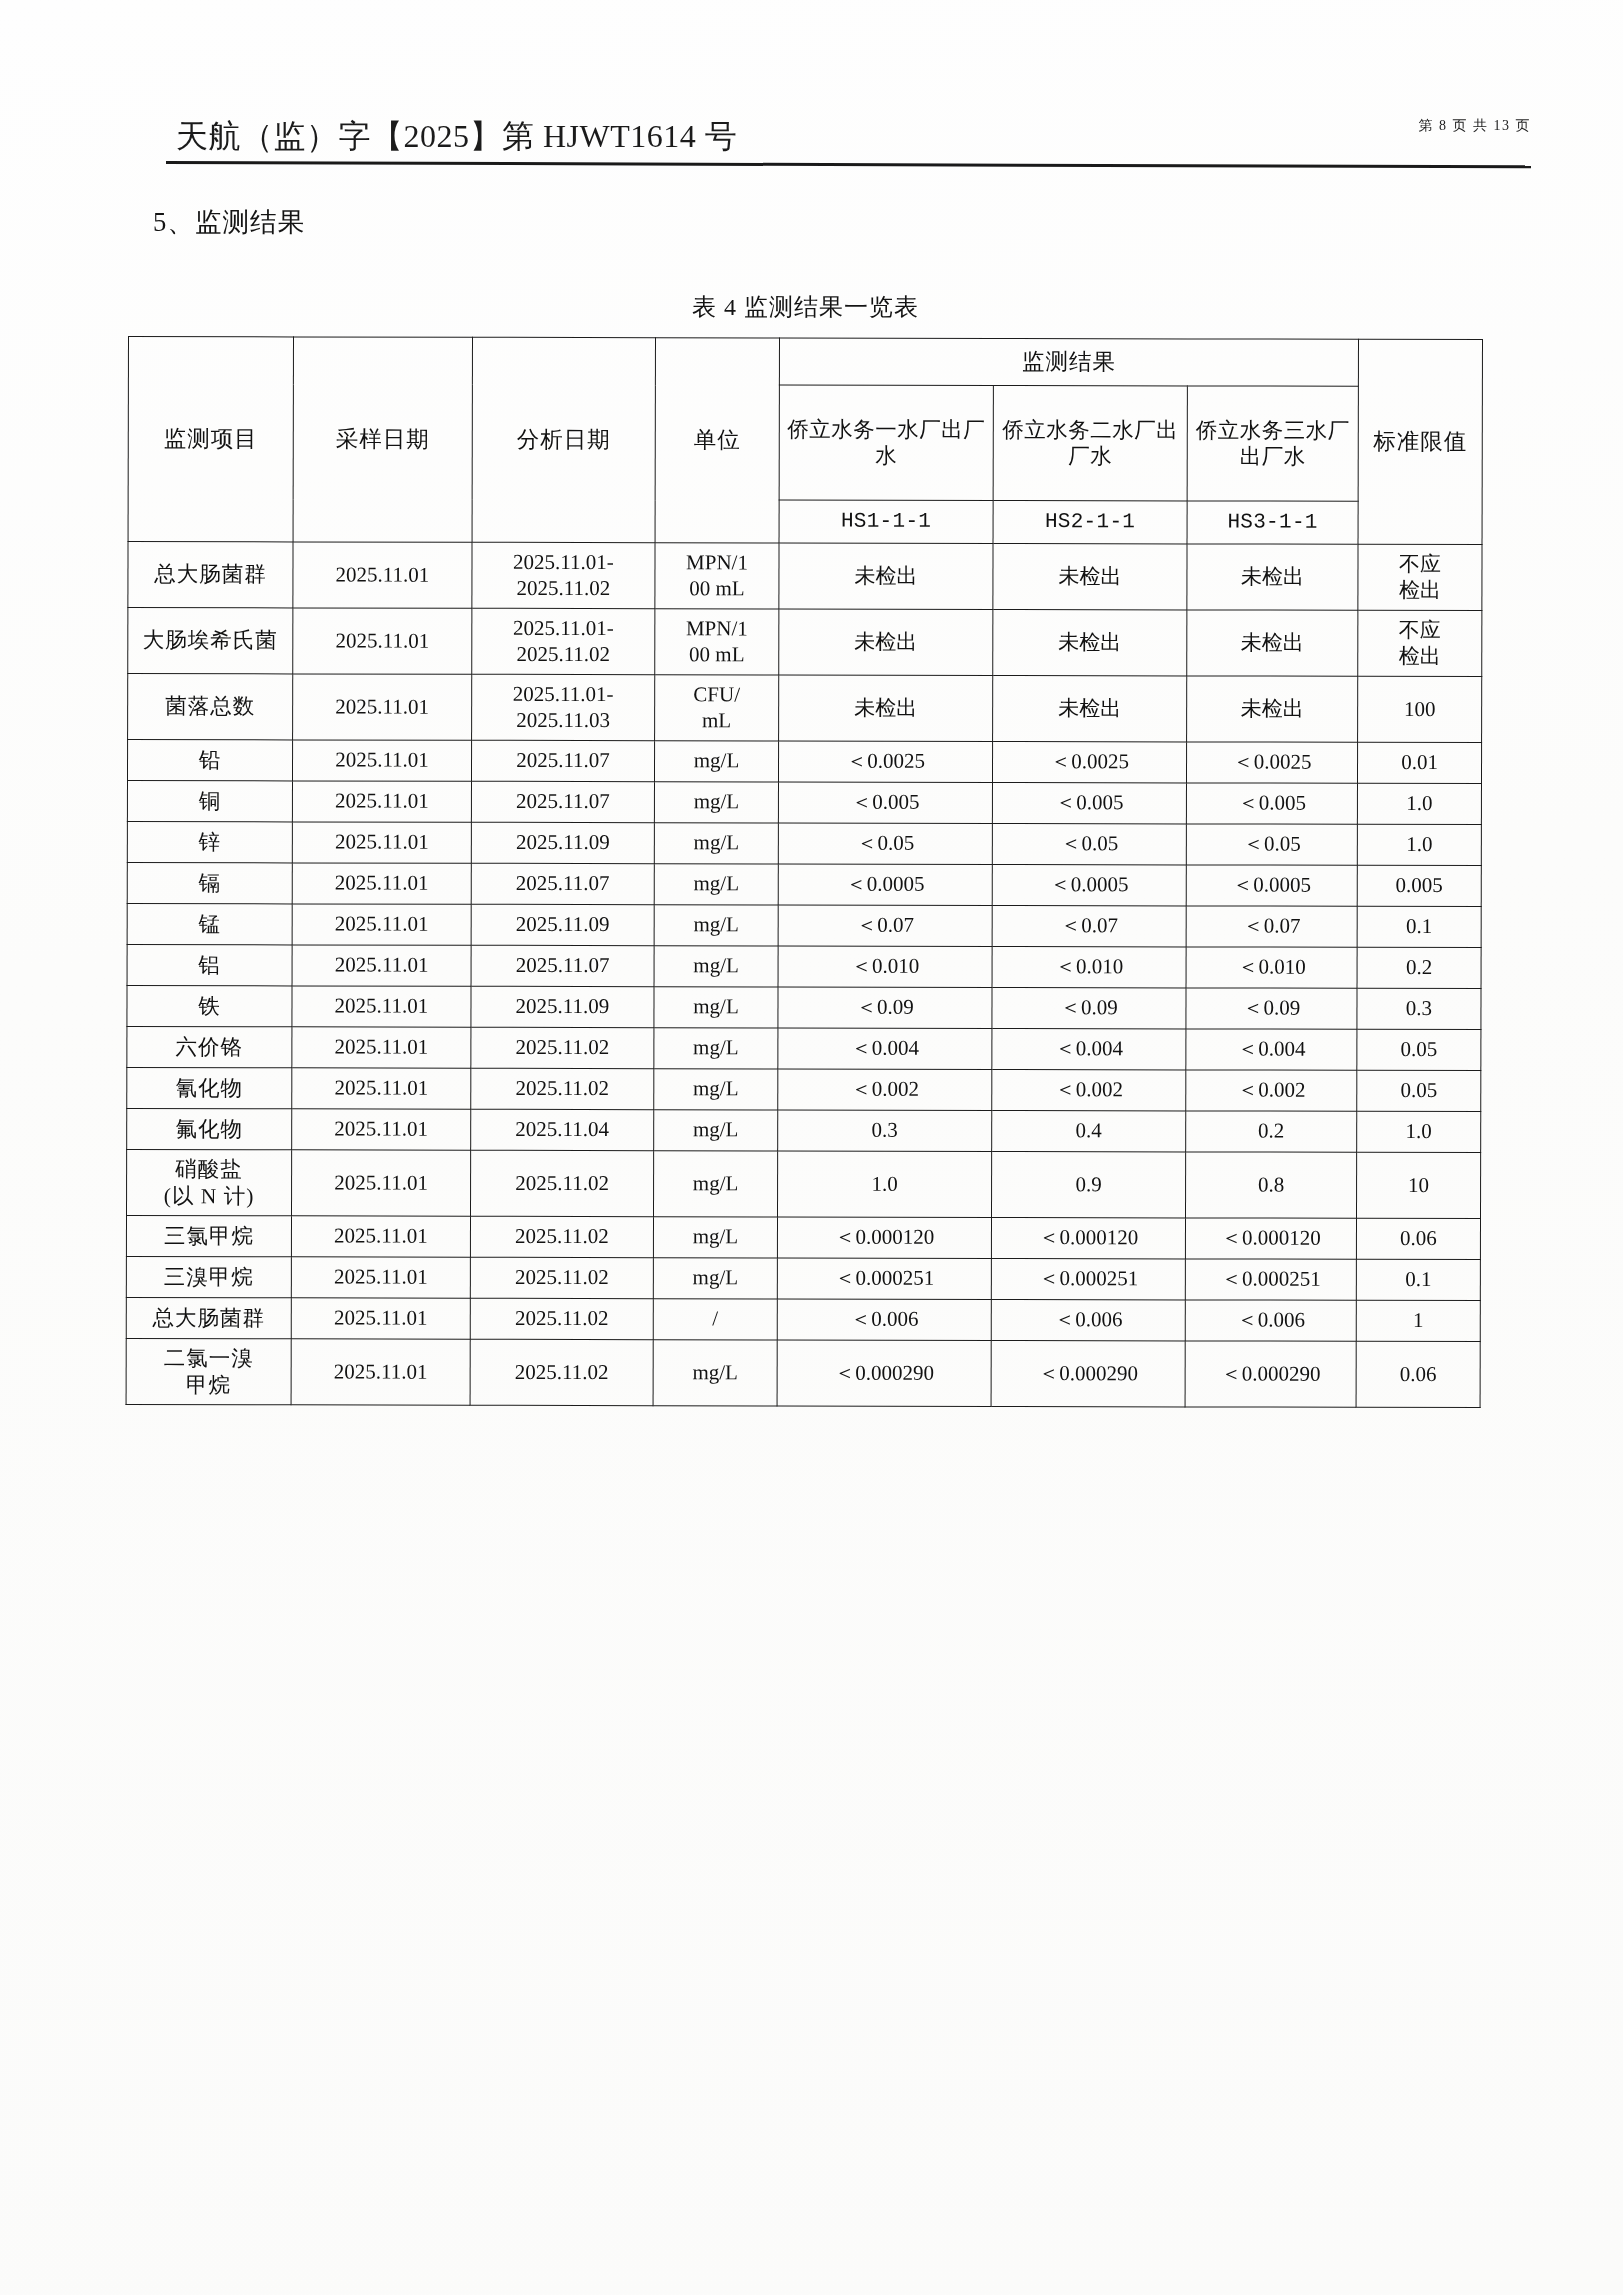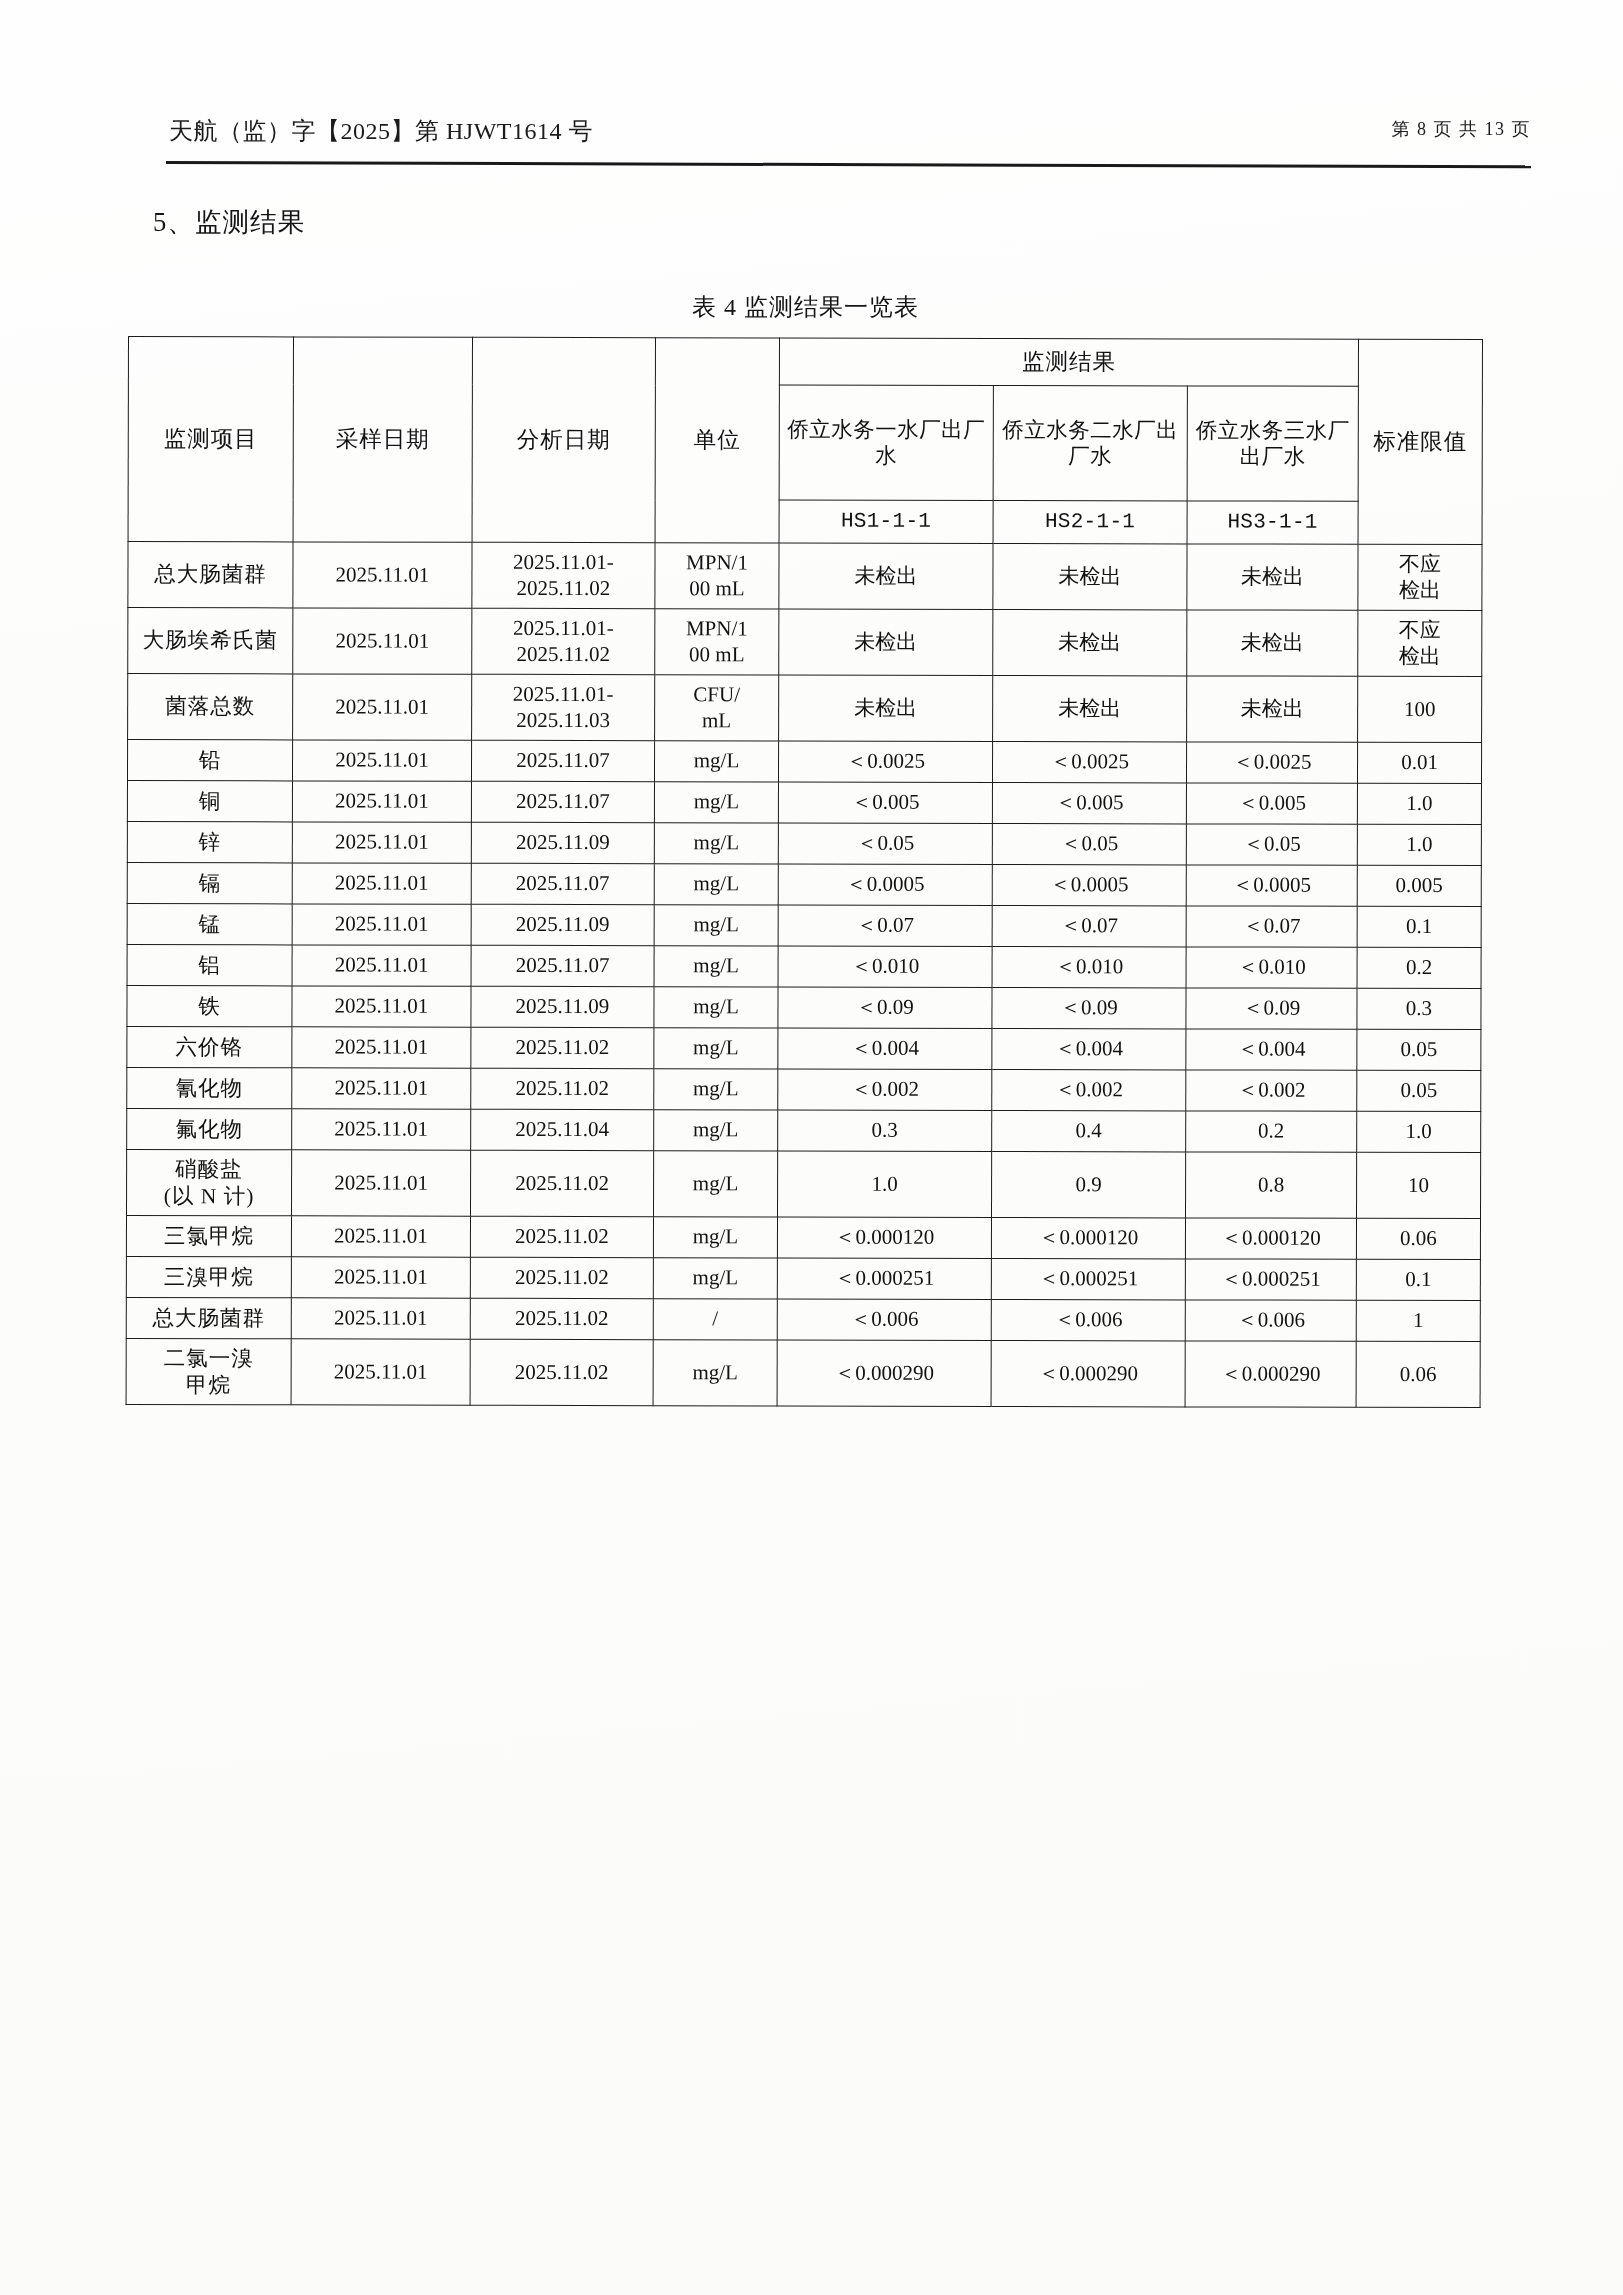--- a/index.html
+++ b/index.html
@@ -26,32 +26,32 @@
   
   .doc-header {
     position: absolute;
     left: 169px;
     right: 92px;
     top: 115px;
     height: 51px;
   }
   .doc-header-left {
     position: absolute;
-    left: 0;
+    left: 7px;
     top: 0;
-    font-size: 24px;
+    font-size: 32px;
     letter-spacing: 0.5px;
     color: #1b1b1b;
     white-space: nowrap;
   }
   .doc-header-right {
     position: absolute;
     right: 0;
     top: 2px;
-    font-size: 18px;
+    font-size: 14px;
     letter-spacing: 1.5px;
     color: #1b1b1b;
     white-space: nowrap;
   }
   .header-rule {
     position: absolute;
     left: 166px;
     width: 1365px;
     top: 161px;
     height: 2.6px;

